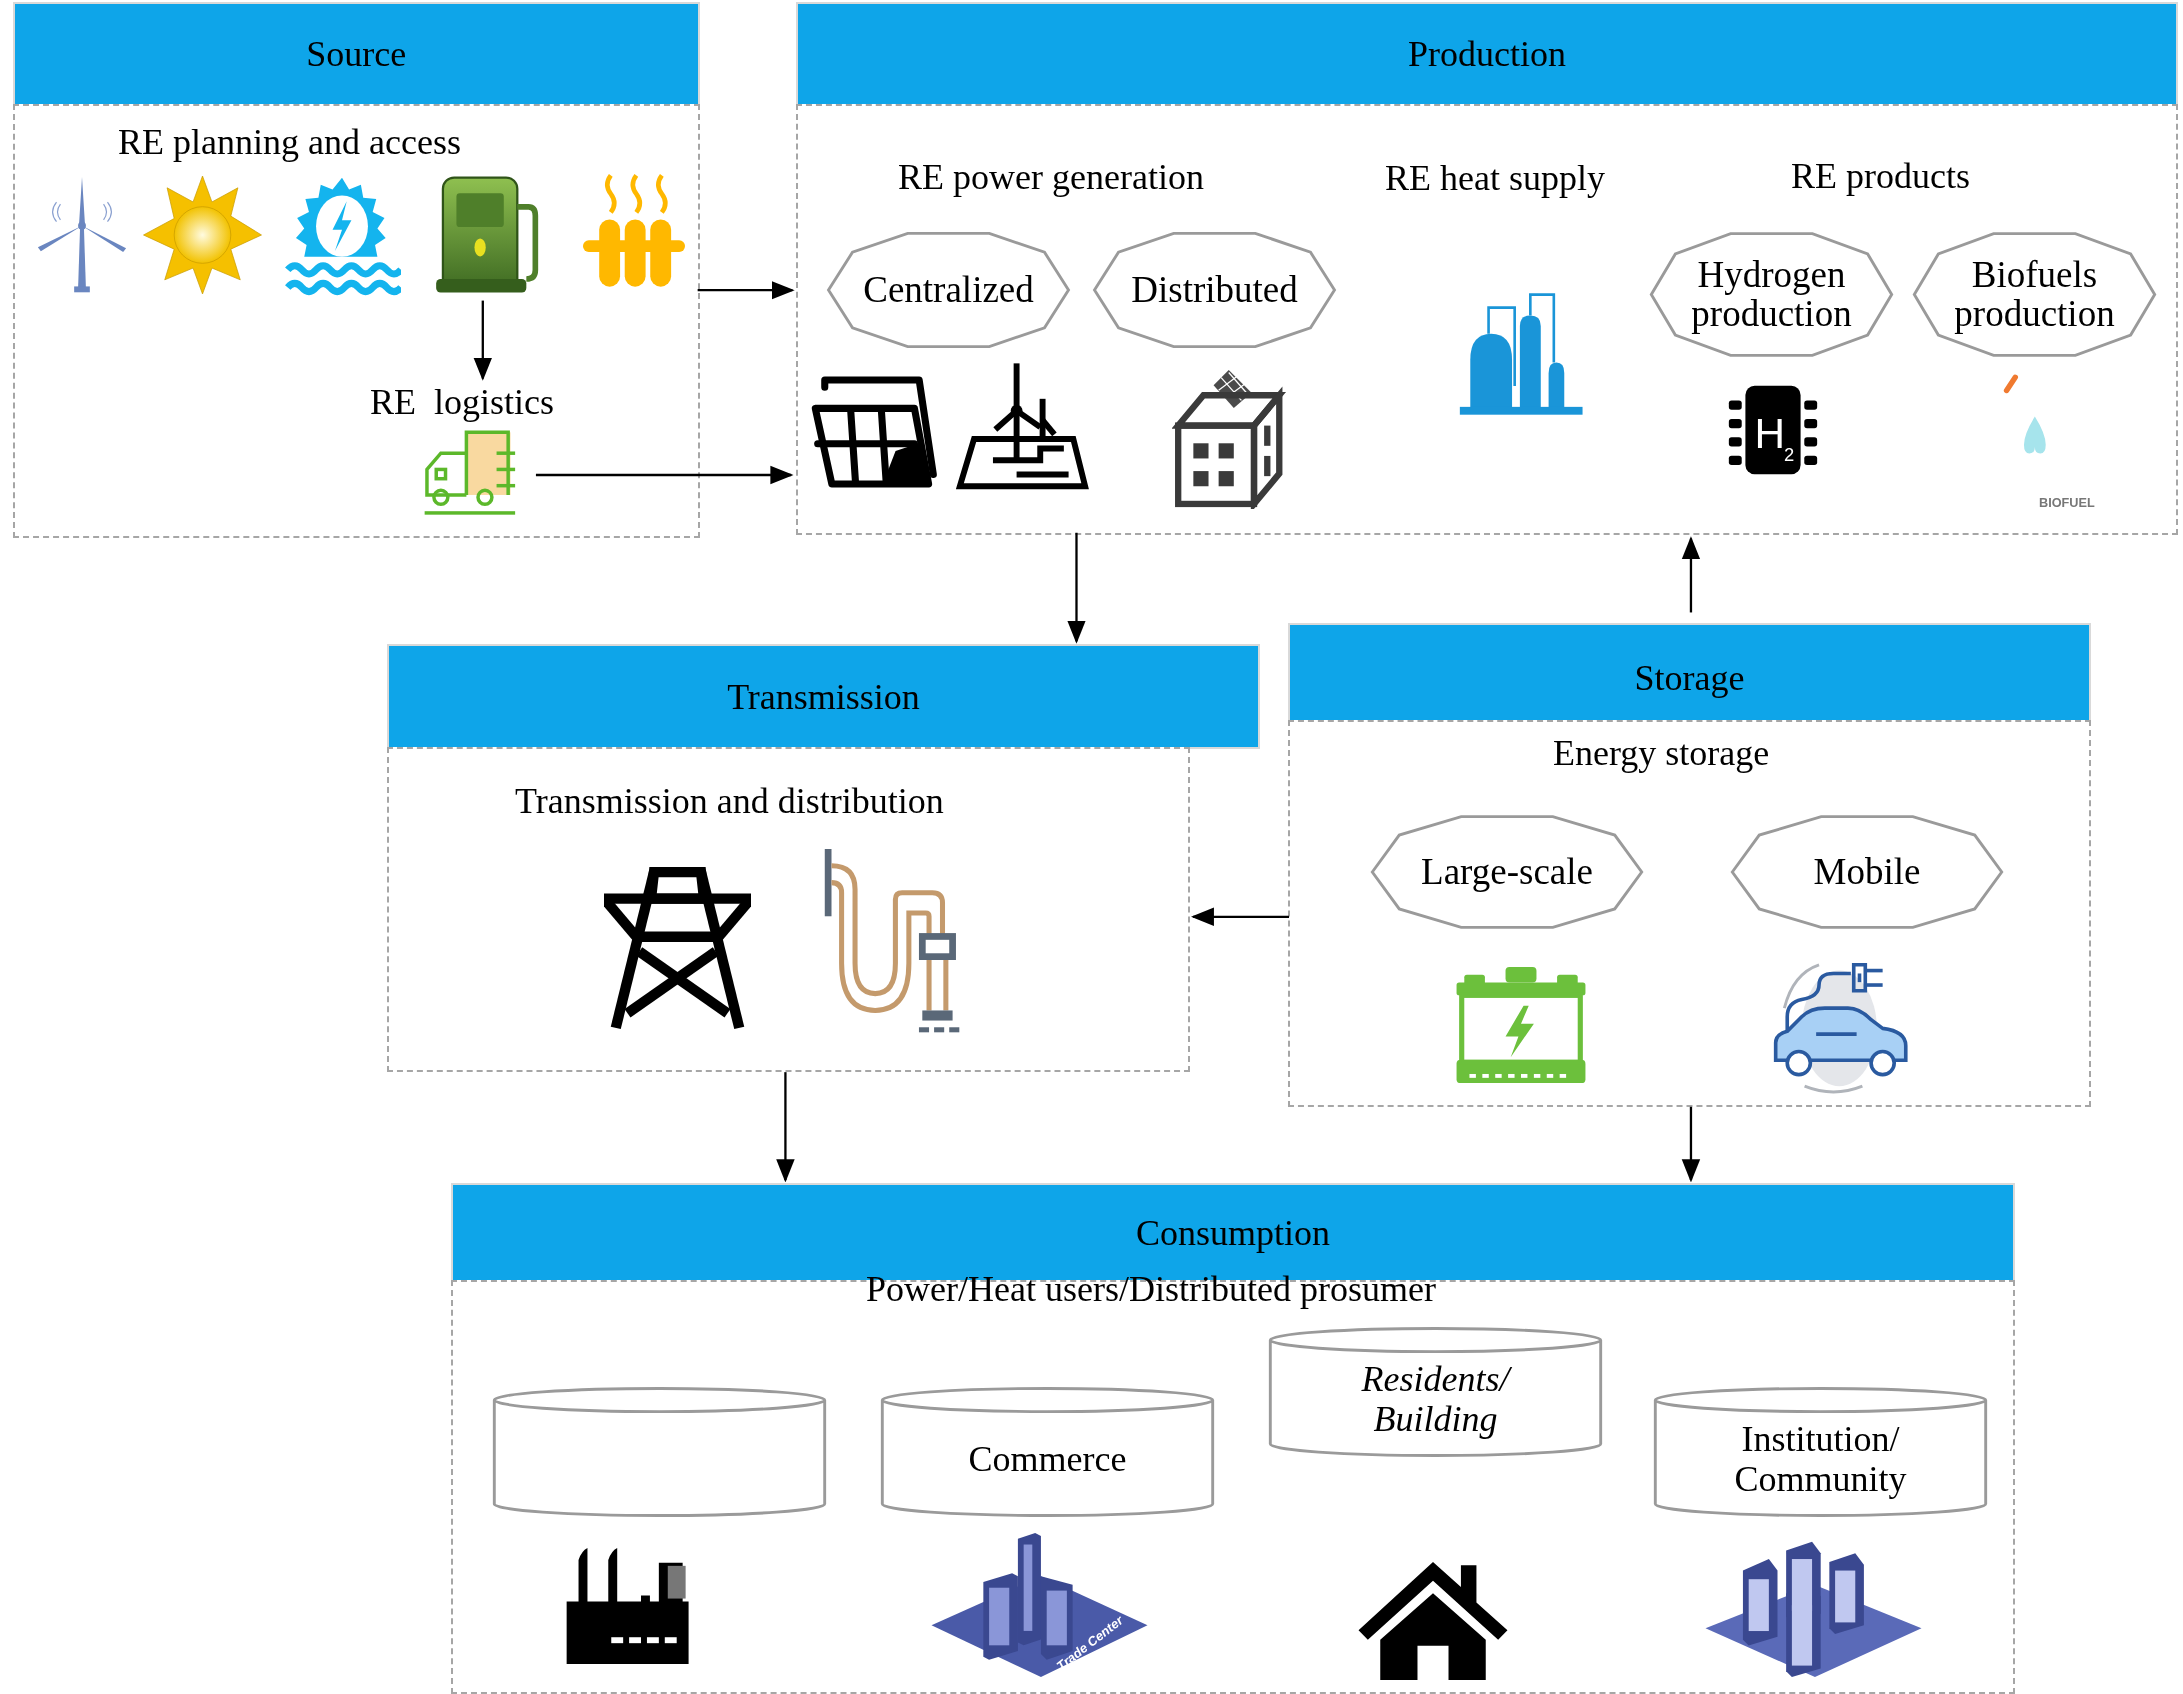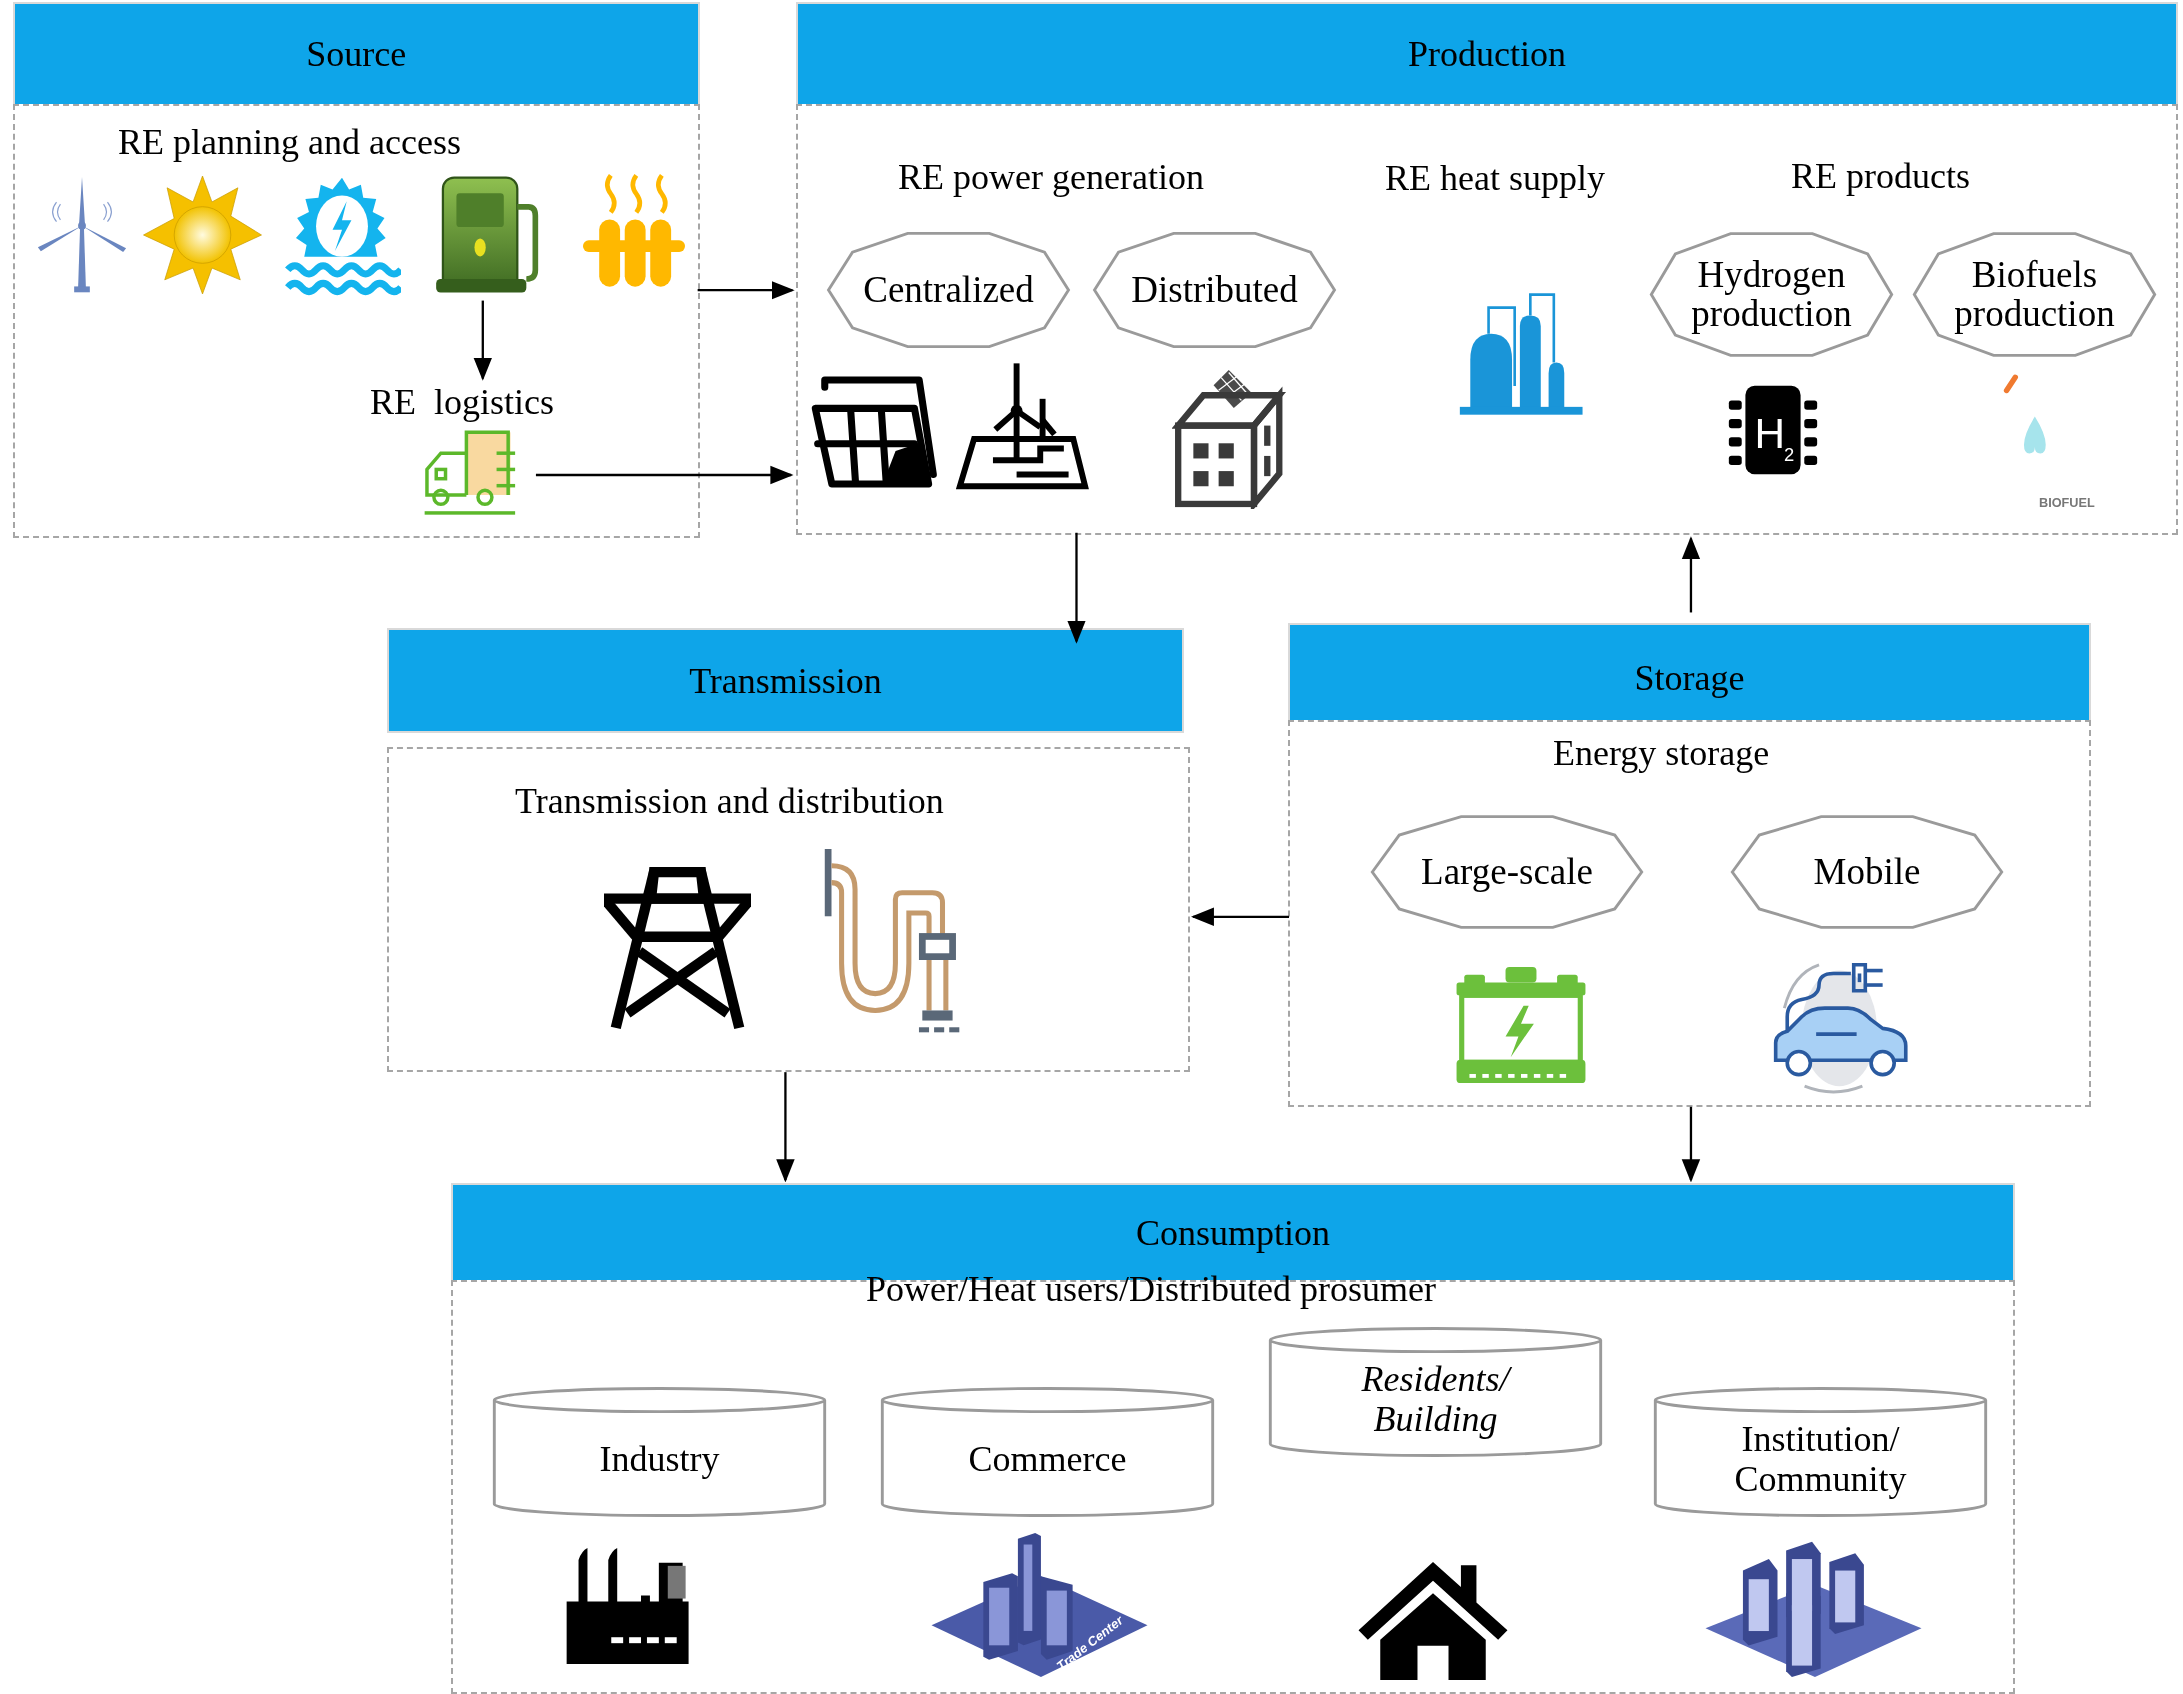--- a/index.html
+++ b/index.html
@@ -257,21 +257,21 @@
 </div>
 
 <div class="icon" style="left:1996px;top:373px;width:69px;height:87px;">
   <svg viewBox="0 0 60 80">
     <line x1="8" y1="16" x2="16" y2="4" stroke="#f07a30" stroke-width="5" stroke-linecap="round"></line>
     <path d="M34,40 q-10,16 -10,26 q0,8 5,8 q5,0 5,-6 q0,6 5,6 q5,0 5,-8 q0,-10 -10,-26z" fill="#a6e4ec"></path>
   </svg>
 </div>
 <div class="abs" style="left:2007px;top:496px;font-family:'Liberation Sans',sans-serif;font-weight:bold;font-size:12.7px;color:#777;">BIOFUEL</div>
 
-<div class="hdr" style="left:387px;top:628px;width:797px;height:105px;">
+<div class="hdr" style="left:387px;top:644px;width:873px;height:105px;">
   <span>Transmission</span>
 </div>
 <div class="body" style="left:387px;top:747px;width:803px;height:325px;"></div>
 <div class="sub" style="left:515px;top:780px;">Transmission and distribution</div>
 
 <div class="icon" style="left:604px;top:866px;width:147px;height:165px;">
   <svg viewBox="0 0 100 112">
     <g fill="none" stroke="#000" stroke-width="7" stroke-linejoin="miter">
       <polygon points="34,4 66,4 68,22 32,22"></polygon>
       <line x1="0" y1="22" x2="100" y2="22"></line>
@@ -367,21 +367,20 @@
 <div class="hdr" style="left:451px;top:1183px;width:1564px;height:99px;">
   <span>Consumption</span>
 </div>
 <div class="body" style="left:451px;top:1280px;width:1564px;height:414px;"></div>
 <div class="sub" style="left:866px;top:1268px;">Power/Heat users/Distributed prosumer</div>
 
 <div class="cyl" style="left:492px;top:1386px;width:335px;height:132px;">
     <svg viewBox="0 0 580 228">
       <path d="M4,24 A286,20 0 0 1 576,24 A286,20 0 0 1 4,24 V204 A286,20 0 0 0 576,204 V24" fill="none" stroke="#9a9a9a" stroke-width="5"></path>
     </svg>
-  <div class="t">Industry</div>
 </div>
 <div class="cyl" style="left:880px;top:1386px;width:335px;height:132px;">
     <svg viewBox="0 0 580 228">
       <path d="M4,24 A286,20 0 0 1 576,24 A286,20 0 0 1 4,24 V204 A286,20 0 0 0 576,204 V24" fill="none" stroke="#9a9a9a" stroke-width="5"></path>
     </svg>
   <div class="t">Commerce</div>
 </div>
 <div class="cyl" style="left:1268px;top:1326px;width:335px;height:132px;font-style:italic;">
     <svg viewBox="0 0 580 228">
       <path d="M4,24 A286,20 0 0 1 576,24 A286,20 0 0 1 4,24 V204 A286,20 0 0 0 576,204 V24" fill="none" stroke="#9a9a9a" stroke-width="5"></path>

